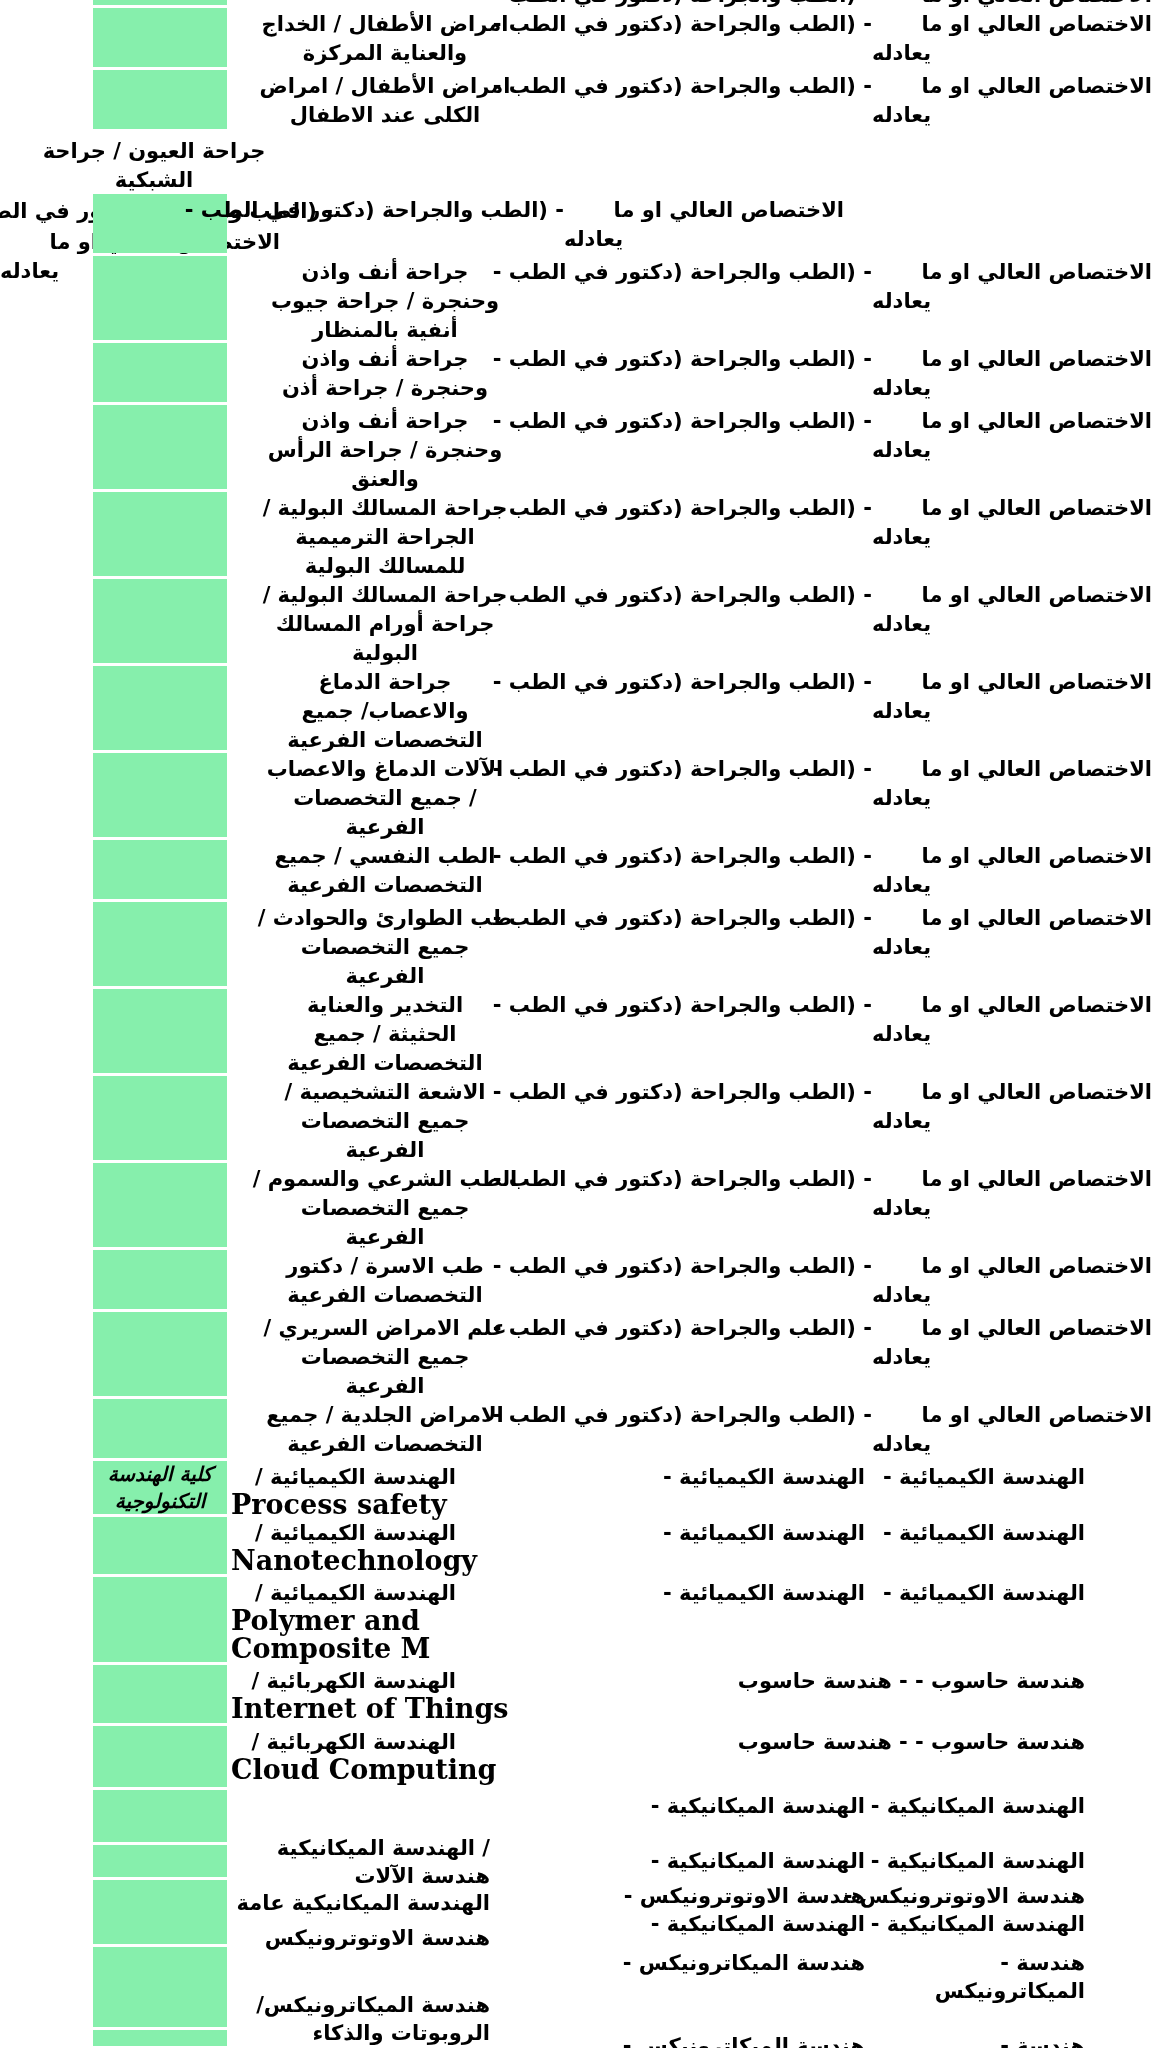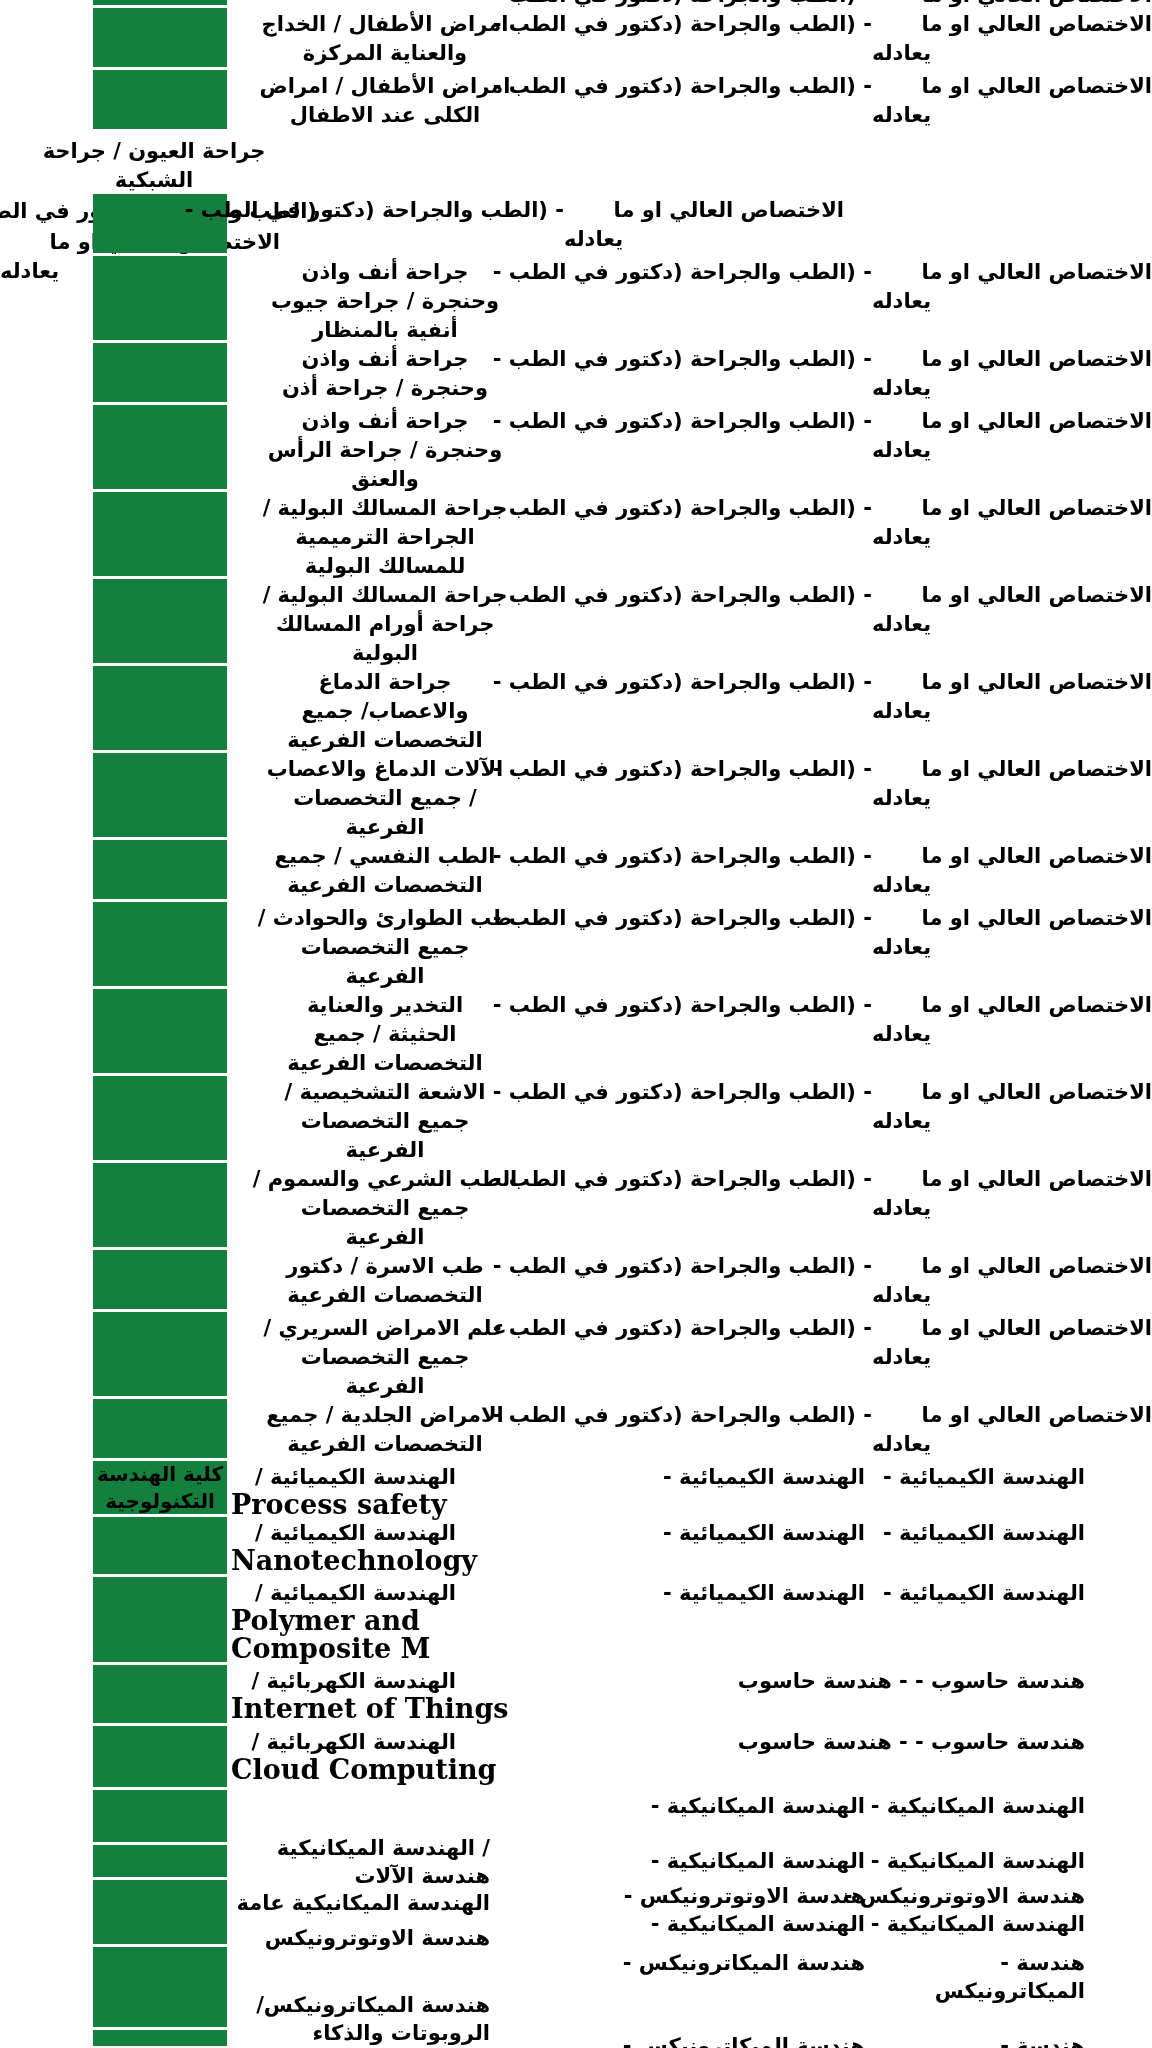--- a/index.html
+++ b/index.html
@@ -6,21 +6,21 @@
   html,body { width:1152px; height:2048px; }
   body {
     background:#ffffff; color:#000000;
     font-family:"DejaVu Sans", sans-serif; font-weight:bold;
     overflow:hidden;
   }
   .row { display:flex; width:1152px; align-items:stretch; overflow:visible; }
   .row.clip { overflow:hidden; }
   .m  { width:93px;  flex:none; }             
   .gw { width:134px; flex:none; padding-bottom:3px; } 
-  .g  { width:100%; height:100%; background:#15803d; }
+  .g  { width:100%; height:100%; background:#86efac;font-style:italic; }
   .gp { width:4px; flex:none; }               
 
   
   .cc { width:308px; flex:none; padding-top:2px; }
   .cb { width:333px; flex:none; padding-top:2px; }
   .ca { width:280px; flex:none; padding-top:2px; }
 
   
   .ed  { width:225px; flex:none; padding-top:2px; }
   .edw { width:259px; flex:none; padding-top:2px;margin-top:42px; }

